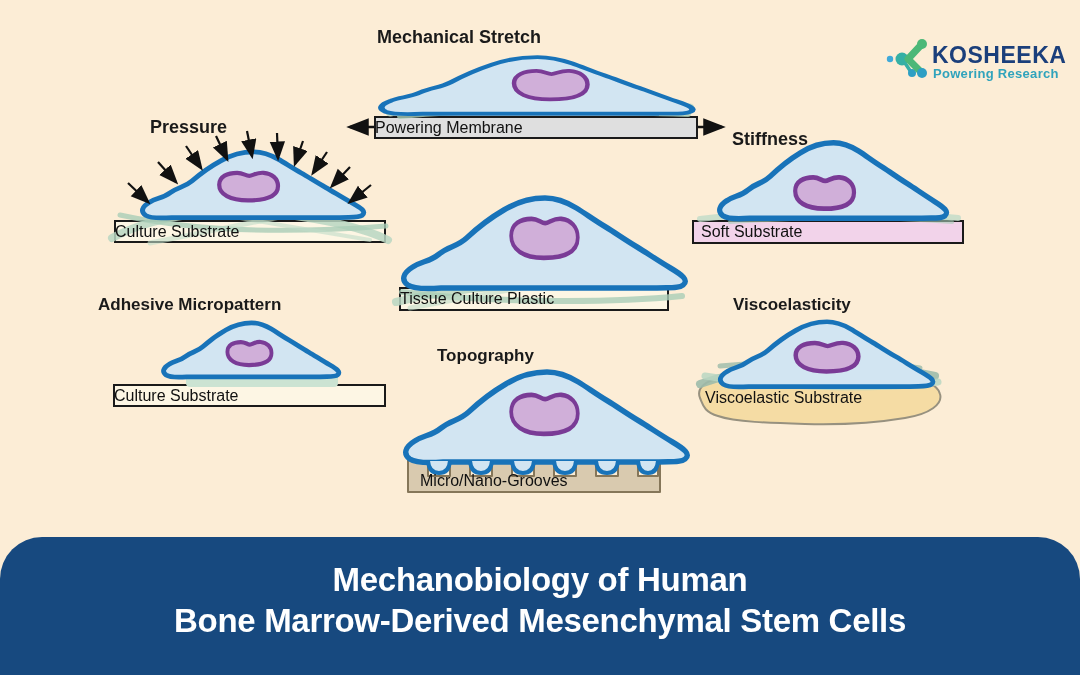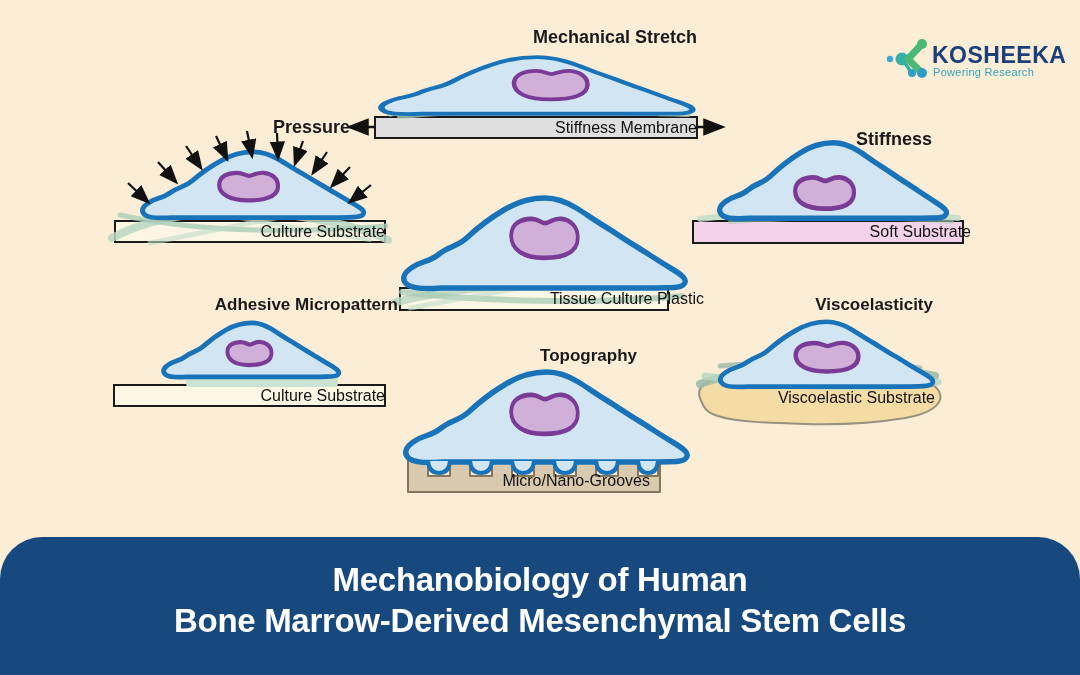--- a/index.html
+++ b/index.html
@@ -2,31 +2,31 @@
 <html><head>
 <meta charset="utf-8">
 <style>
   html,body{margin:0;padding:0;}
   .stage{
     position:relative; width:1080px; height:675px;
     background:#FCEDD6; overflow:hidden;
     font-family:"Liberation Sans", sans-serif;
   }
   .art{position:absolute; left:0; top:0;}
-  .lbl{position:absolute; text-align:right; color:#111; white-space:nowrap;}
+  .lbl{position:absolute; text-align:left; color:#111; white-space:nowrap;}
   .panel-title{font-weight:bold; font-size:18px; color:#1a1a1a;}
   .panel-title.small{font-size:17px;}
   .substrate-label{font-size:16px;}
   
   .logo{position:absolute; left:884px; top:34px; width:180px; height:50px;}
   .logo-icon{position:absolute; left:0; top:2px;}
   .logo-brand{position:absolute; left:48px; top:8px; font-size:23px; font-weight:bold;
     color:#1B3F7B; letter-spacing:0.5px;}
-  .logo-tagline{position:absolute; left:49px; top:32px; font-size:11px; color:#2FA3BC;
-    letter-spacing:0.3px;}
+  .logo-tagline{position:absolute; left:49px; top:32px; font-size:13px; color:#2FA3BC;
+    letter-spacing:0.3px;font-weight:bold;}
   
   .banner{
     position:absolute; left:0; top:537px; width:1080px; height:138px;
     background:#17497F; border-radius:42px 42px 0 0;
     display:flex; flex-direction:column; align-items:center; justify-content:flex-start;
     padding-top:22px; box-sizing:border-box;
   }
   .banner-line{color:#ffffff; font-weight:bold; font-size:33px; line-height:41px;
     letter-spacing:-0.3px; text-align:center;}
 </style>
@@ -149,21 +149,21 @@
       <line x1="247" y1="131" x2="252" y2="156" marker-end="url(#ah)"></line>
       <line x1="277" y1="133" x2="278" y2="158" marker-end="url(#ah)"></line>
       <line x1="303" y1="141" x2="295" y2="164" marker-end="url(#ah)"></line>
       <line x1="327" y1="152" x2="313" y2="173" marker-end="url(#ah)"></line>
       <line x1="350" y1="167" x2="332" y2="186" marker-end="url(#ah)"></line>
       <line x1="371" y1="185" x2="350" y2="202" marker-end="url(#ah)"></line>
     </g>
   </svg>
 
   <div class="lbl panel-title" style="left:377px; top:27px; width:320px;">Mechanical Stretch</div>
-  <div class="lbl substrate-label" style="left:375px; top:117px; width:322px; line-height:21px;">Stiffness Membrane</div>
+  <div class="lbl substrate-label" style="left:375px; top:117px; width:322px; line-height:21px;">Powering Membrane</div>
 
   <div class="lbl panel-title" style="left:150px; top:117px; width:200px;">Pressure</div>
   <div class="lbl substrate-label" style="left:115px; top:221px; width:270px; line-height:21px;">Culture Substrate</div>
 
   <div class="lbl panel-title" style="left:732px; top:129px; width:200px;">Stiffness</div>
   <div class="lbl substrate-label" style="left:693px; top:221px; width:270px; line-height:22px;margin-left:8px;">Soft Substrate</div>
 
   <div class="lbl substrate-label" style="left:400px; top:288px; width:304px; line-height:22px;">Tissue Culture Plastic</div>
 
   <div class="lbl panel-title small" style="left:98px; top:295px; width:300px;">Adhesive Micropattern</div>

